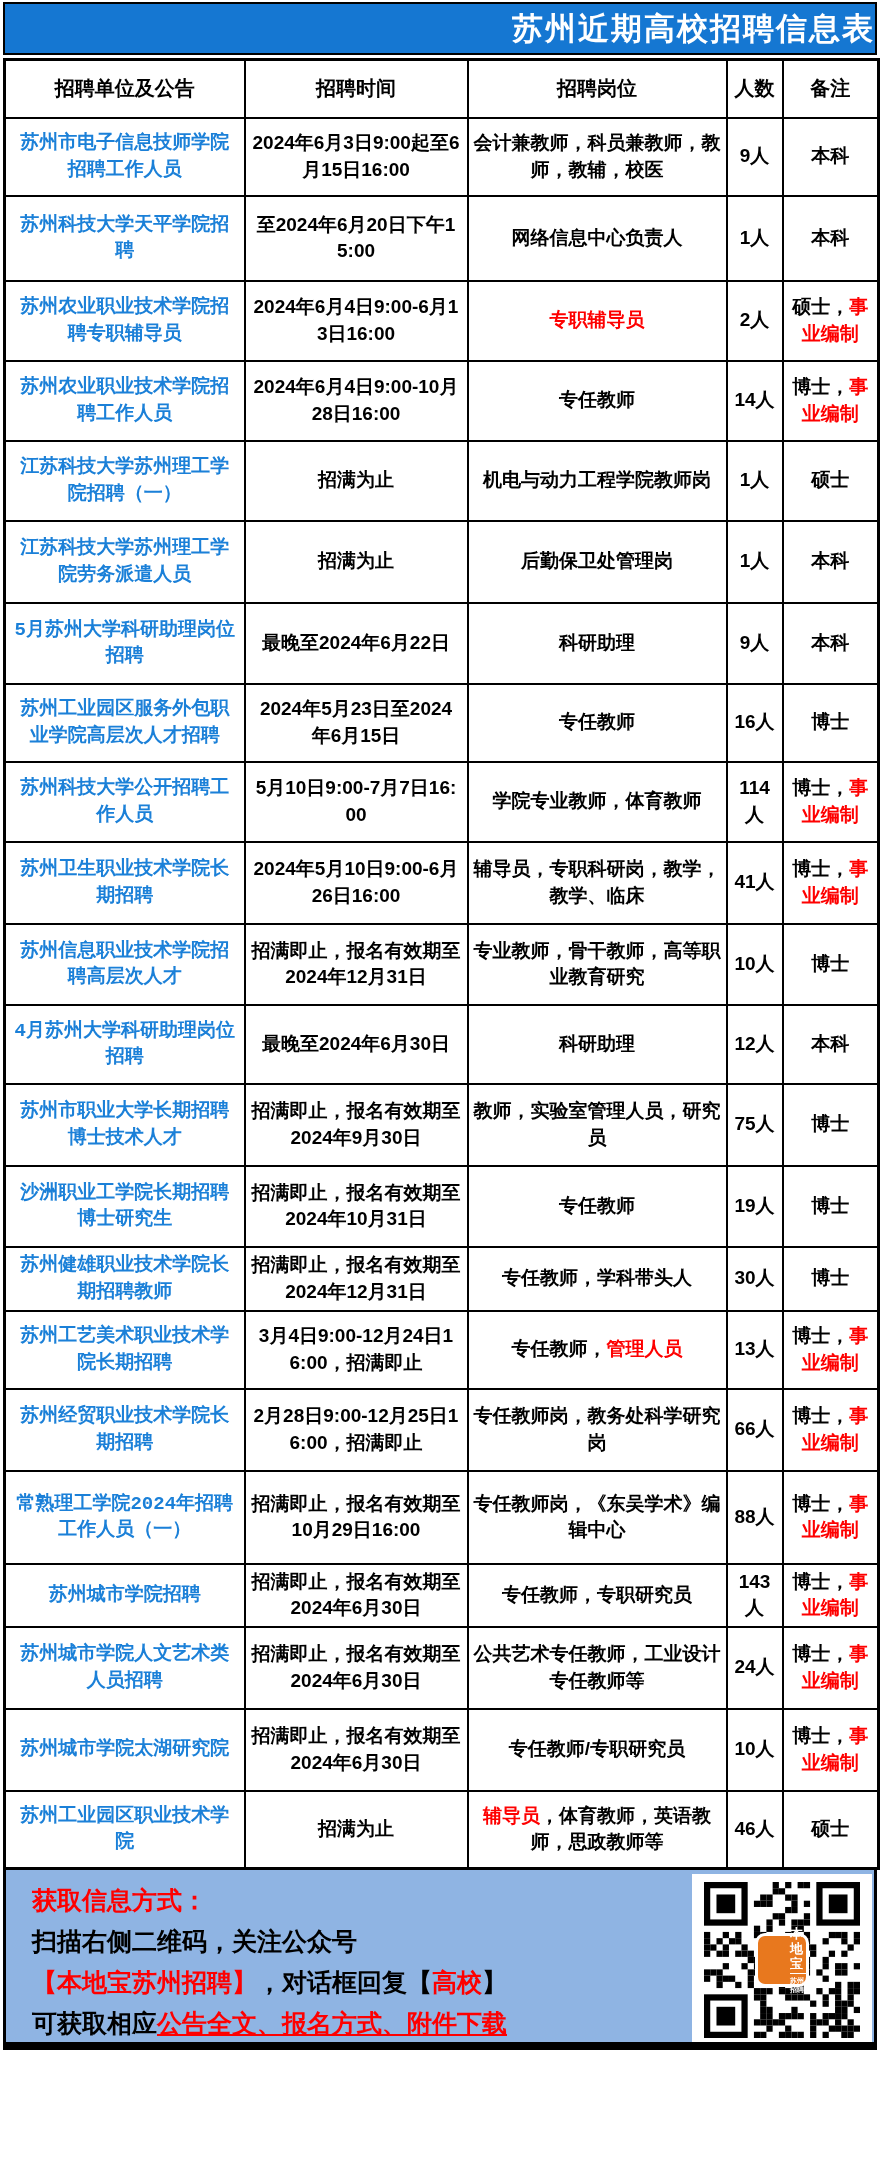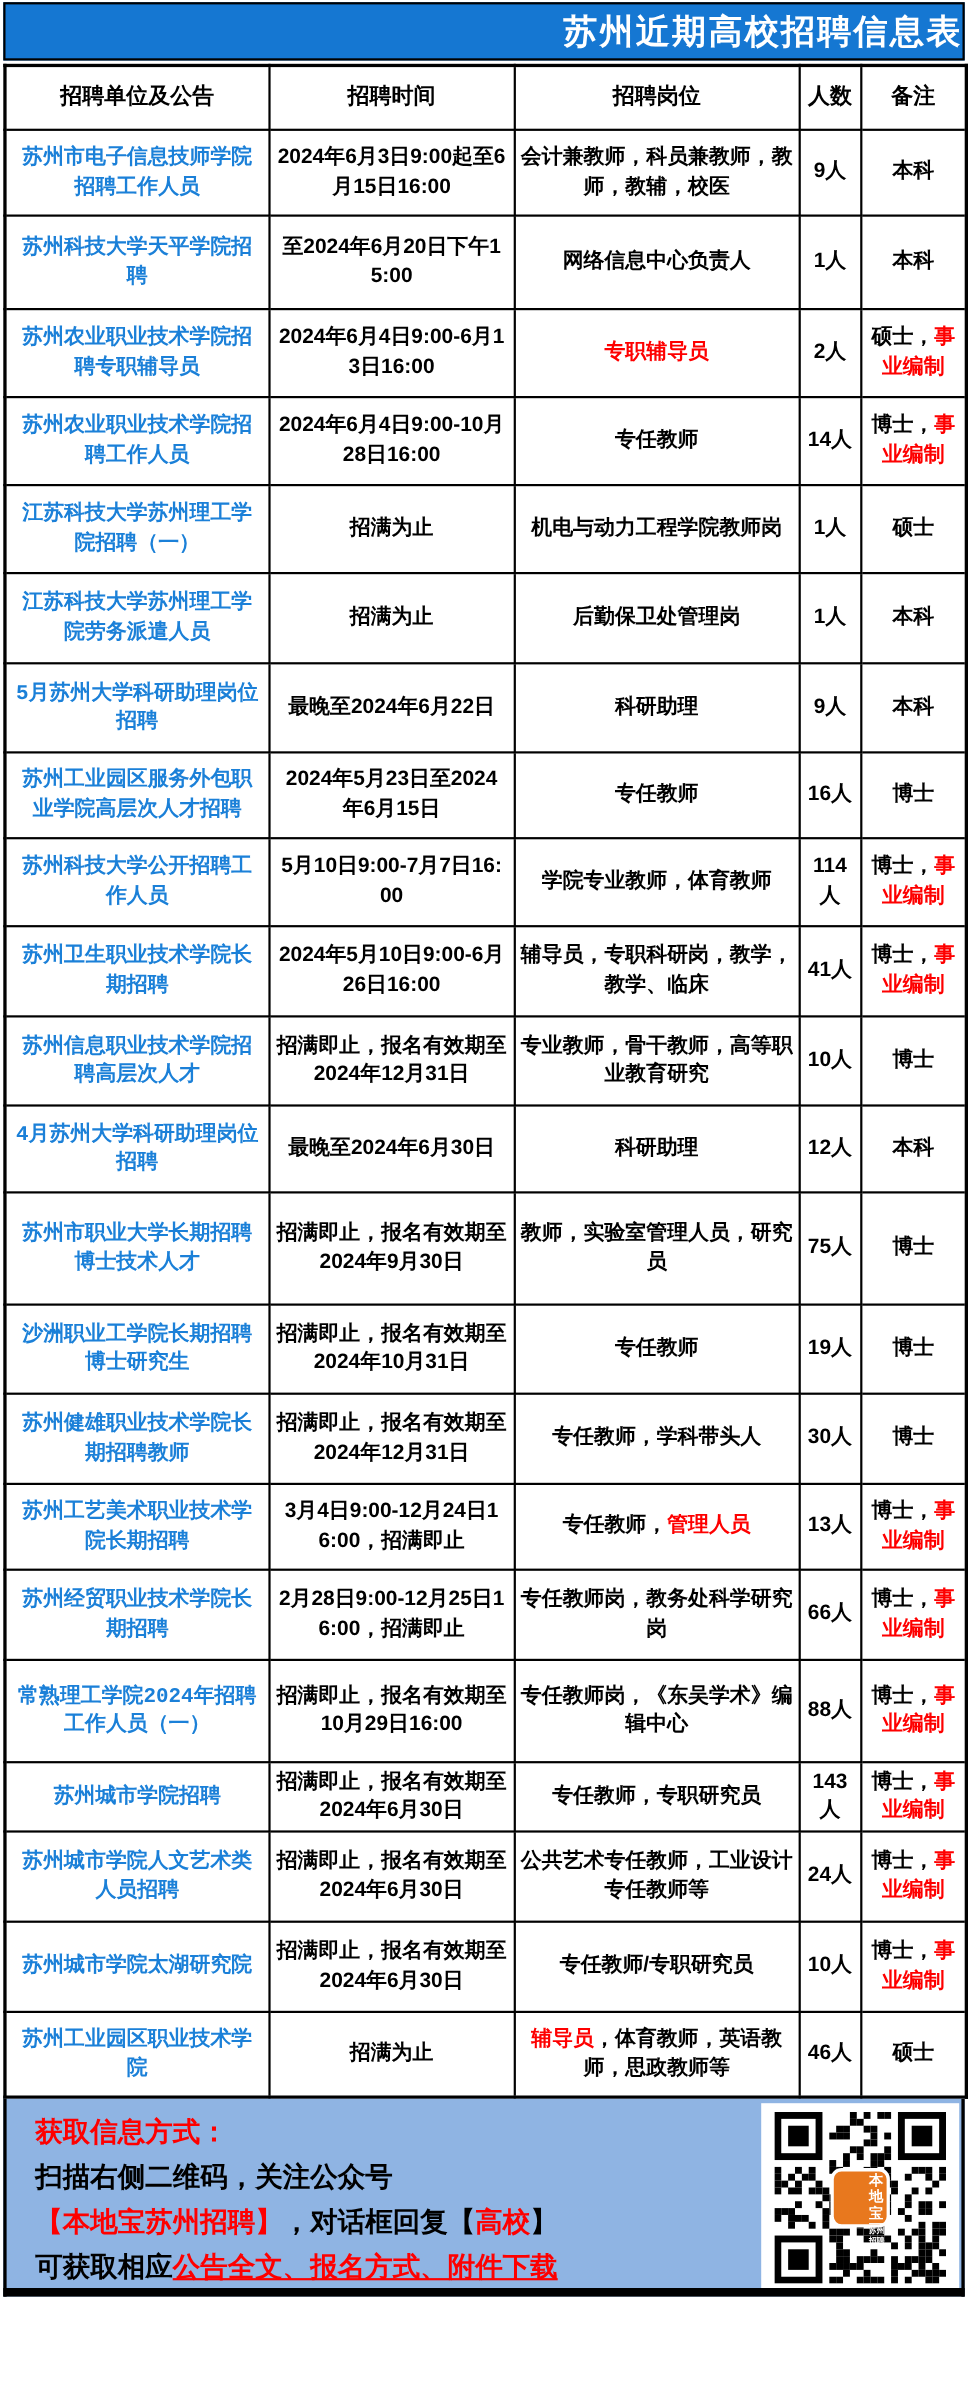--- a/index.html
+++ b/index.html
@@ -75,21 +75,21 @@
   .qr-wrap{position:relative;width:156px;height:156px;}
   .qr-wrap svg{display:block;width:156px;height:156px;}
   .qr-logo{
     position:absolute;
     left:50%;top:50%;
     transform:translate(-50%,-50%);
     width:54px;height:54px;
     background:var(--qr-orange,#E8781E);
     border:3px solid #fff;
     border-radius:10px;
-    display:flex;flex-direction:column;align-items:center;justify-content:flex-start;
+    display:flex;flex-direction:column;align-items:center;justify-content:center;
     color:#fff;
     padding-left:32px;
   }
   .qr-logo .t1{font-size:13px;line-height:15px;}
   .qr-logo .t2{font-size:7px;line-height:9px;border-top:1px solid #fff;padding-top:2px;margin-top:2px;}
 </style>
 </head>
 <body>
 
 <div class="page">
@@ -193,35 +193,35 @@
           <td>10人</td>
           <td><span>博士</span></td>
         </tr>
         <tr style="height: 79px;">
           <td class="unit"><span>4月苏州大学科研助理岗位招聘</span></td>
           <td>最晚至2024年6月30日</td>
           <td><span>科研助理</span></td>
           <td>12人</td>
           <td><span>本科</span></td>
         </tr>
-        <tr style="height: 102px;">
+        <tr style="height: 82px;">
           <td class="unit"><span>苏州市职业大学长期招聘博士技术人才</span></td>
           <td>招满即止，报名有效期至2024年9月30日</td>
           <td><span>教师，实验室管理人员，研究员</span></td>
           <td>75人</td>
           <td><span>博士</span></td>
         </tr>
         <tr style="height: 81px;">
           <td class="unit"><span>沙洲职业工学院长期招聘博士研究生</span></td>
           <td>招满即止，报名有效期至2024年10月31日</td>
           <td><span>专任教师</span></td>
           <td>19人</td>
           <td><span>博士</span></td>
         </tr>
-        <tr style="height: 82px;">
+        <tr style="height: 64px;">
           <td class="unit"><span>苏州健雄职业技术学院长期招聘教师</span></td>
           <td>招满即止，报名有效期至2024年12月31日</td>
           <td><span>专任教师，学科带头人</span></td>
           <td>30人</td>
           <td><span>博士</span></td>
         </tr>
         <tr style="height: 78px;">
           <td class="unit"><span>苏州工艺美术职业技术学院长期招聘</span></td>
           <td>3月4日9:00-12月24日16:00，招满即止</td>
           <td><span>专任教师，</span><span class="red">管理人员</span></td>

